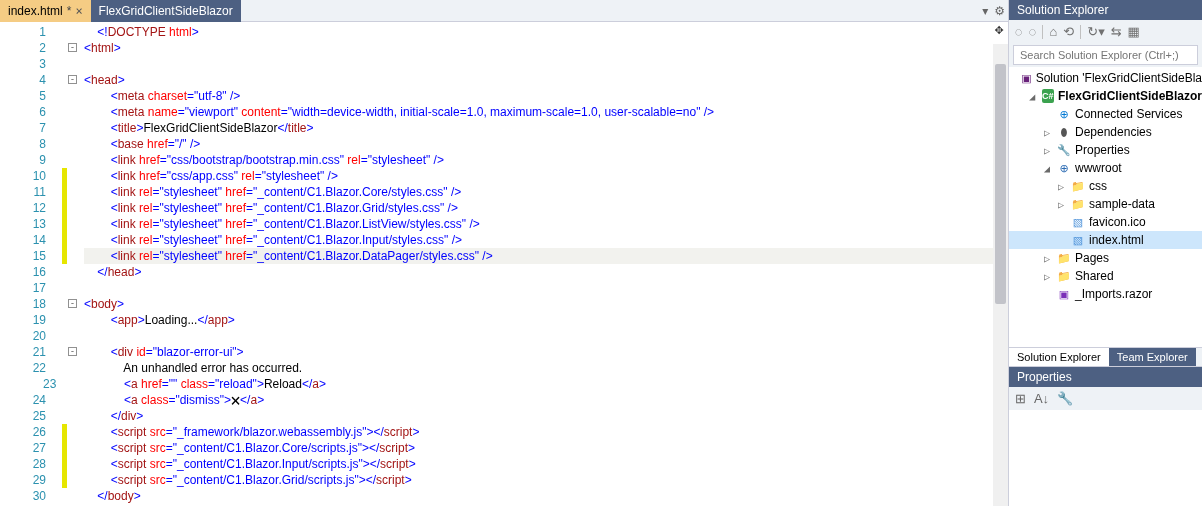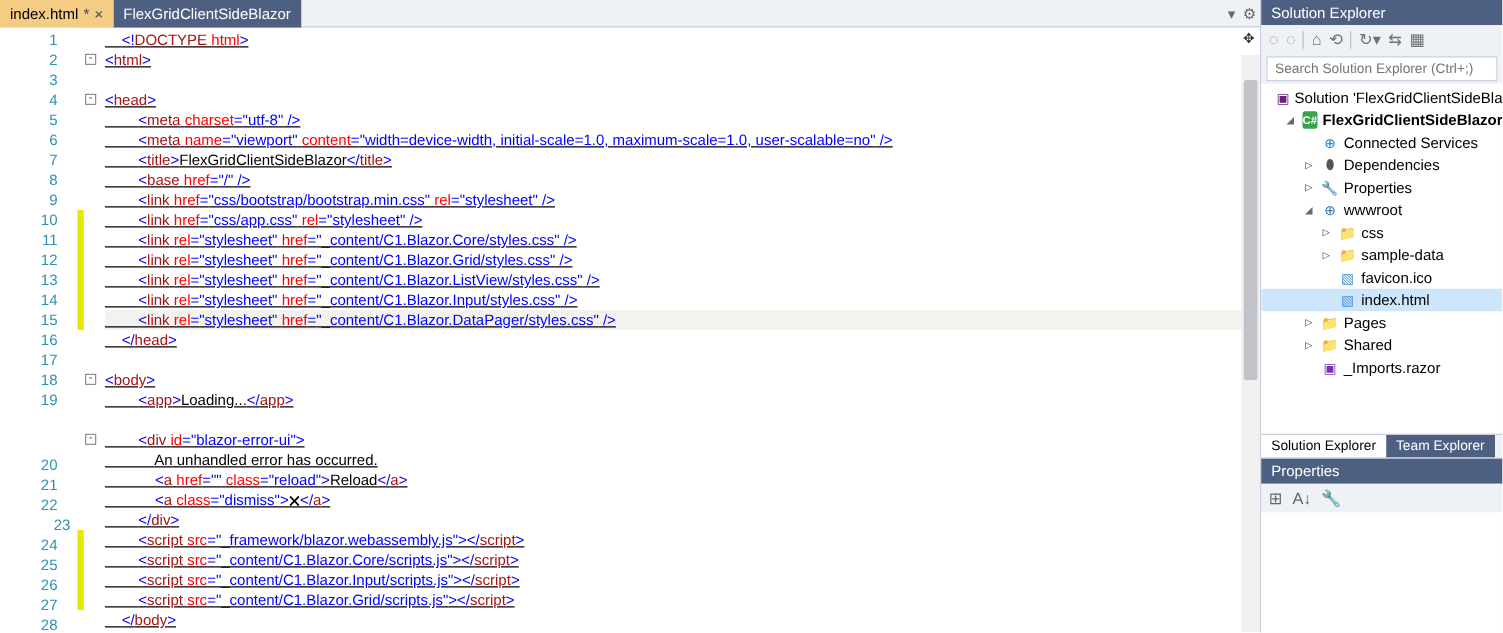--- a/index.html
+++ b/index.html
@@ -11,21 +11,21 @@
 .tabs { display: flex; background: #eef2f6; height: 22px; border-bottom: 1px solid #cccedb; }
 .tab { display: flex; align-items: center; padding: 0 8px; gap: 4px; height: 22px; font-size: 11px; cursor: pointer; }
 .tab.active { background: #f5cc84; }
 .tab .dirty { color: #444; }
 .tab .close { font-family: monospace; font-size: 12px; color: #555; }
 .tab.inactive { background: #4d6082; color: #fff; }
 .code-wrap { flex: 1; display: flex; overflow: hidden; position: relative; }
 .gutter { width: 60px; background: #fff; text-align: right; padding-right: 14px; color: #2b91af; font-family: Consolas, monospace; font-size: 13px; line-height: 16px; padding-top: 2px; user-select: none; }
 .change-mark { position: absolute; width: 5px; background: #e6e600; left: 14px; }
 .code { flex: 1; font-family: Consolas, monospace; font-size: 13px; line-height: 16px; padding-top: 2px; white-space: pre; position: relative; padding-left: 24px; }
-.code-line { height: 16px; position: relative; text-decoration: underline; }
+.code-line { height: 16px; position: relative; }
 .code-line.hl { background: #f2f2ee; }
 .outline-box { position: absolute; left: -16px; top: 3px; width: 9px; height: 9px; border: 1px solid #919191; background: #fff; font-size: 9px; line-height: 7px; text-align: center; color: #555; font-family: monospace; }
 .t-blue { color: #0000ff; }
 .t-brown { color: #a31515; }
 .t-red { color: #ff0000; }
 .t-black { color: #000; }
 
 
 .editor-sysicons { position: absolute; right: 3px; top: 0; height: 22px; display: flex; align-items: center; gap: 6px; color: #666; }
 .split-arrow { position: absolute; right: 2px; top: 24px; width: 14px; height: 14px; font-size: 11px; text-align: center; color: #333; cursor: pointer; }
@@ -104,21 +104,21 @@
           <div style="height: 16px;">10</div>
           <div style="height: 16px;">11</div>
           <div style="height: 16px; margin-left: 17px;">12</div>
           <div style="height: 16px;">13</div>
           <div style="height: 16px;">14</div>
           <div style="height: 16px;">15</div>
           <div style="height: 16px;">16</div>
           <div style="height: 16px;">17</div>
           <div style="height: 16px;">18</div>
           <div style="height: 16px;">19</div>
-          <div style="height: 16px; margin-top: 36px;">20</div>
+          <div style="height: 16px;">20</div>
           <div style="height: 16px;">21</div>
           <div style="height: 16px;">22</div>
           <div style="height: 16px; padding-left: 43px;">23</div>
           <div style="height: 16px;">24</div>
           <div style="height: 16px;">25</div>
           <div style="height: 16px;">26</div>
           <div style="height: 16px;">27</div>
           <div style="height: 16px;">28</div>
           <div style="height: 16px;">29</div>
           <div style="height: 16px;">30</div>

